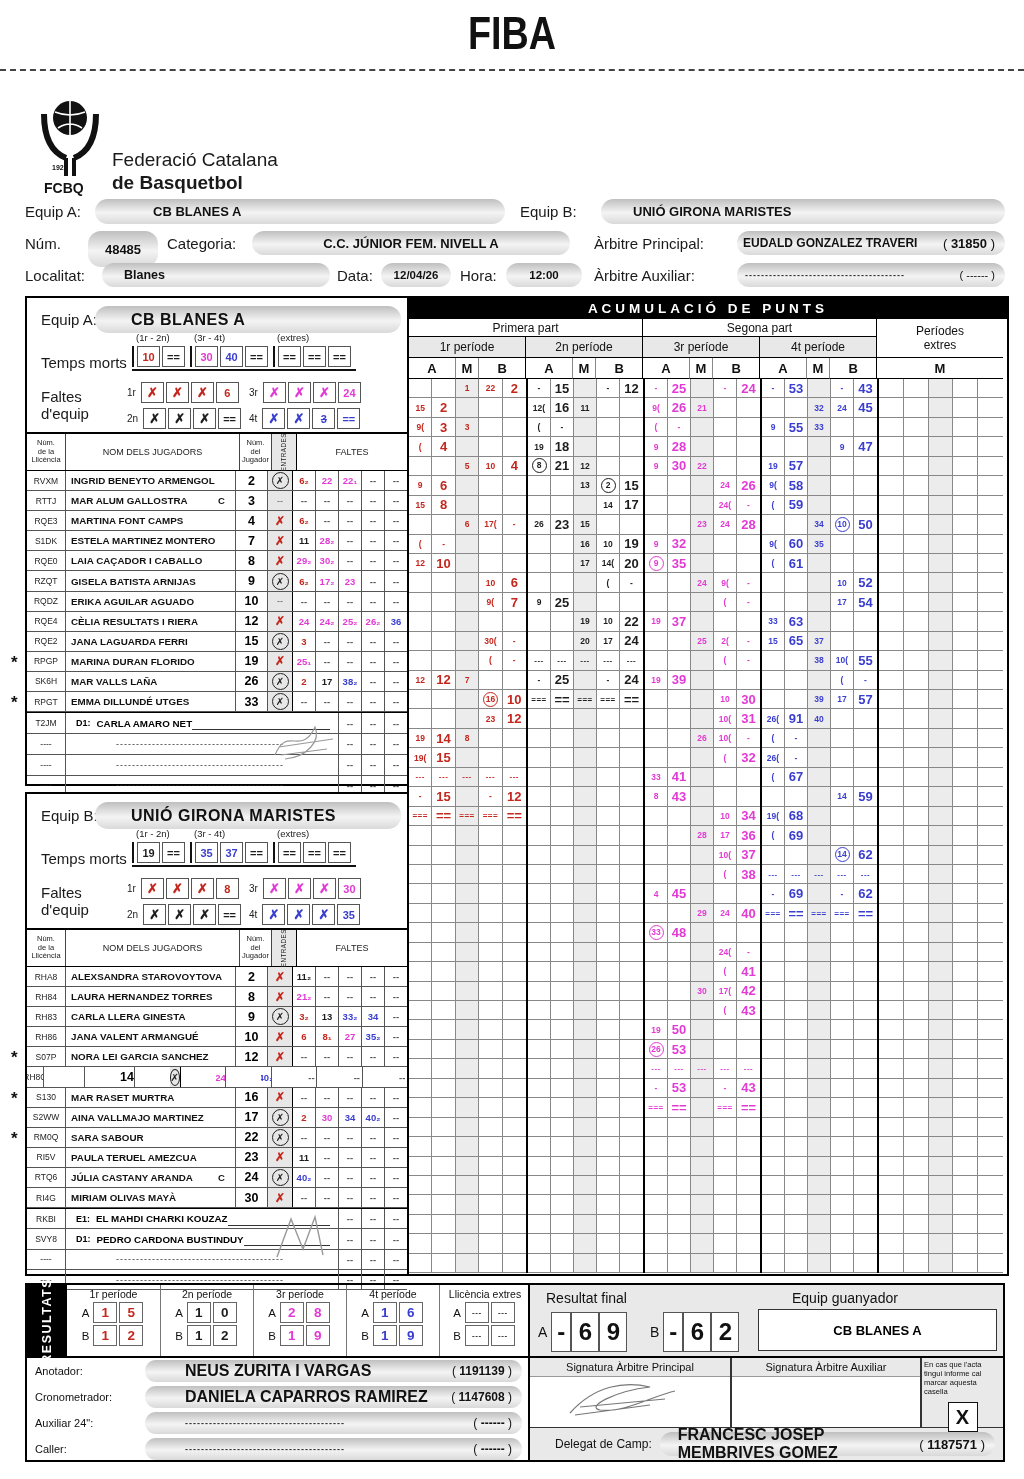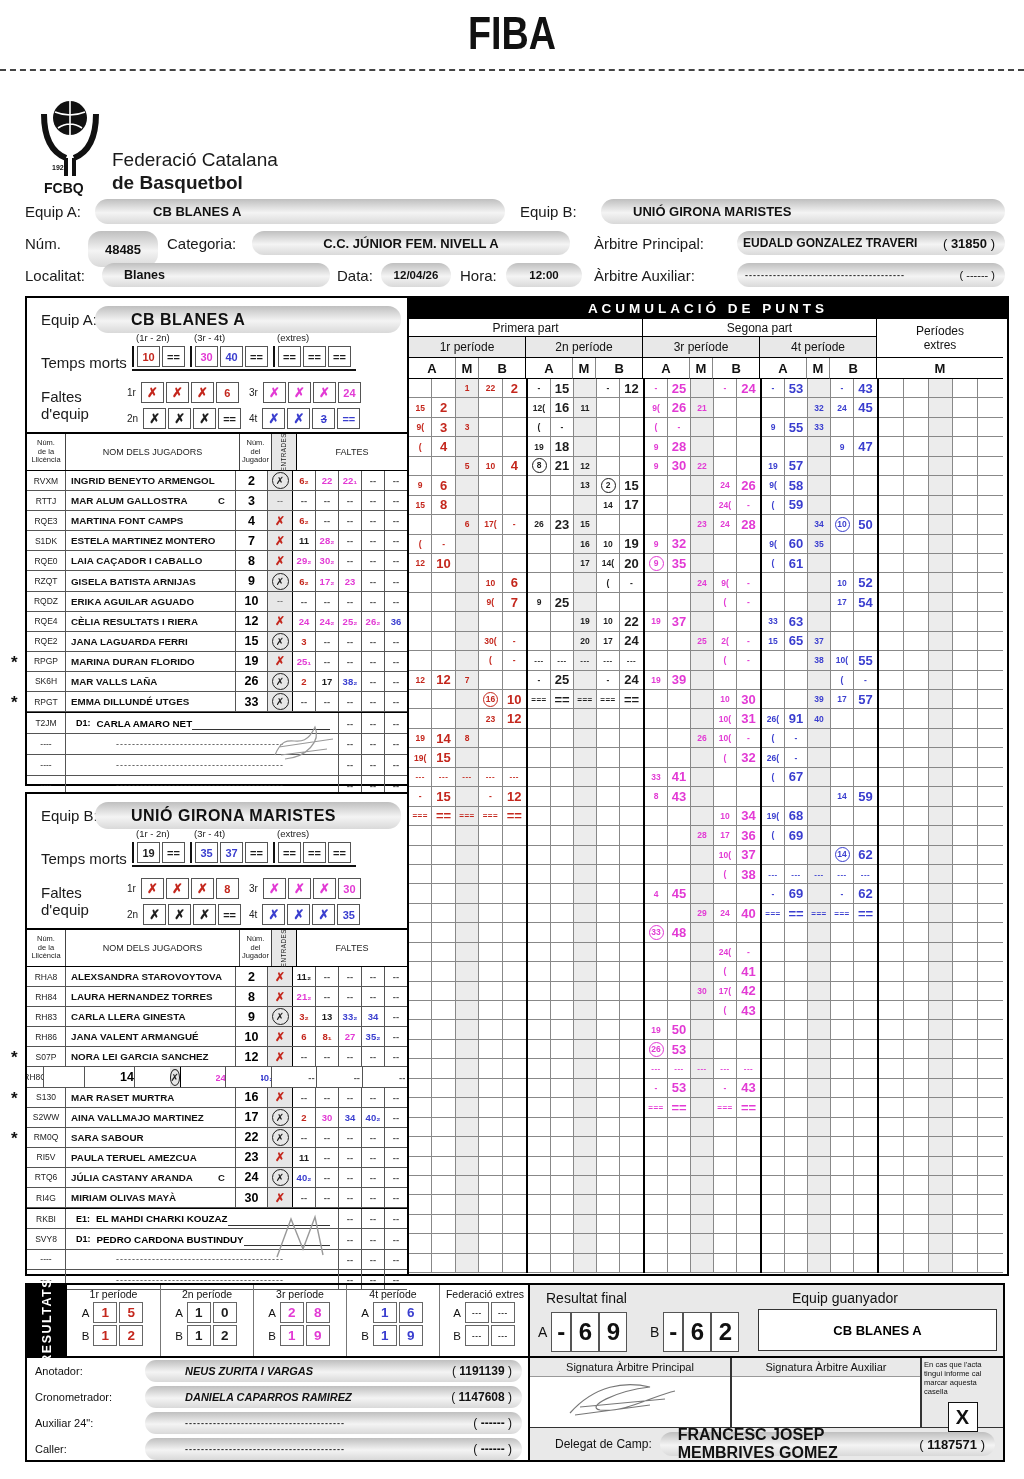--- a/index.html
+++ b/index.html
@@ -74,21 +74,21 @@
   .rline{display:flex;align-items:center;justify-content:center;margin-top:2px;}
   .rline .ab{font-size:11.5px;margin-right:4px;color:#111;}
   .dcell{width:22px;height:19px;border:1.5px solid #666;background:#fff;display:flex;align-items:center;justify-content:center;font-size:13.5px;font-weight:bold;margin-right:2px;}
   .finlab{font-size:14px;color:#111;}
   .fincell{border:1.5px solid #555;background:#fff;display:flex;align-items:center;justify-content:center;font-weight:bold;font-size:24px;color:#111;}
   .sigbox{position:absolute;border:1.5px solid #333;box-sizing:border-box;background:#fff;}
   .sigbox .sighead{background:#e9e9e9;border-bottom:1px solid #999;font-size:11px;text-align:center;padding:3px 2px;color:#111;}
   .offrow{display:flex;align-items:center;height:26px;}
   .offrow .olab{width:110px;font-size:11px;color:#111;padding-left:8px;}
   .offpill{flex:1;height:22px;margin-right:6px;}
-  .offpill .oval{padding-left:40px;font-size:11px;font-weight:bold;font-style:italic;}
+  .offpill .oval{padding-left:40px;font-size:16px;font-weight:bold;}
   .chk{width:28px;height:28px;border:1.5px solid #111;background:#fff;margin:6px auto 0;display:flex;align-items:center;justify-content:center;font-size:20px;font-weight:bold;color:#111;}
 </style>
 </head>
 <body>
 
 <div class="sheet">
 
   <div class="abs fiba">FIBA</div>
   <div class="abs perf"></div>
 
@@ -2953,21 +2953,21 @@
           <span class="ab">B</span>
           <span class="dcell">
             <span class="ink-b">1</span>
           </span>
           <span class="dcell">
             <span class="ink-b">9</span>
           </span>
         </div>
       </div>
       <div class="rgrp" style="left: 412px; width: 91px;">
-        <div class="gname">Federació extres</div>
+        <div class="gname">Llicència extres</div>
         <div class="rline">
           <span class="ab">A</span>
           <span class="dcell">
             <span class="ink-k pdash" style="font-size: 8px;">---</span>
           </span>
           <span class="dcell">
             <span class="ink-k pdash" style="font-size: 8px;">---</span>
           </span>
         </div>
         <div class="rline">

